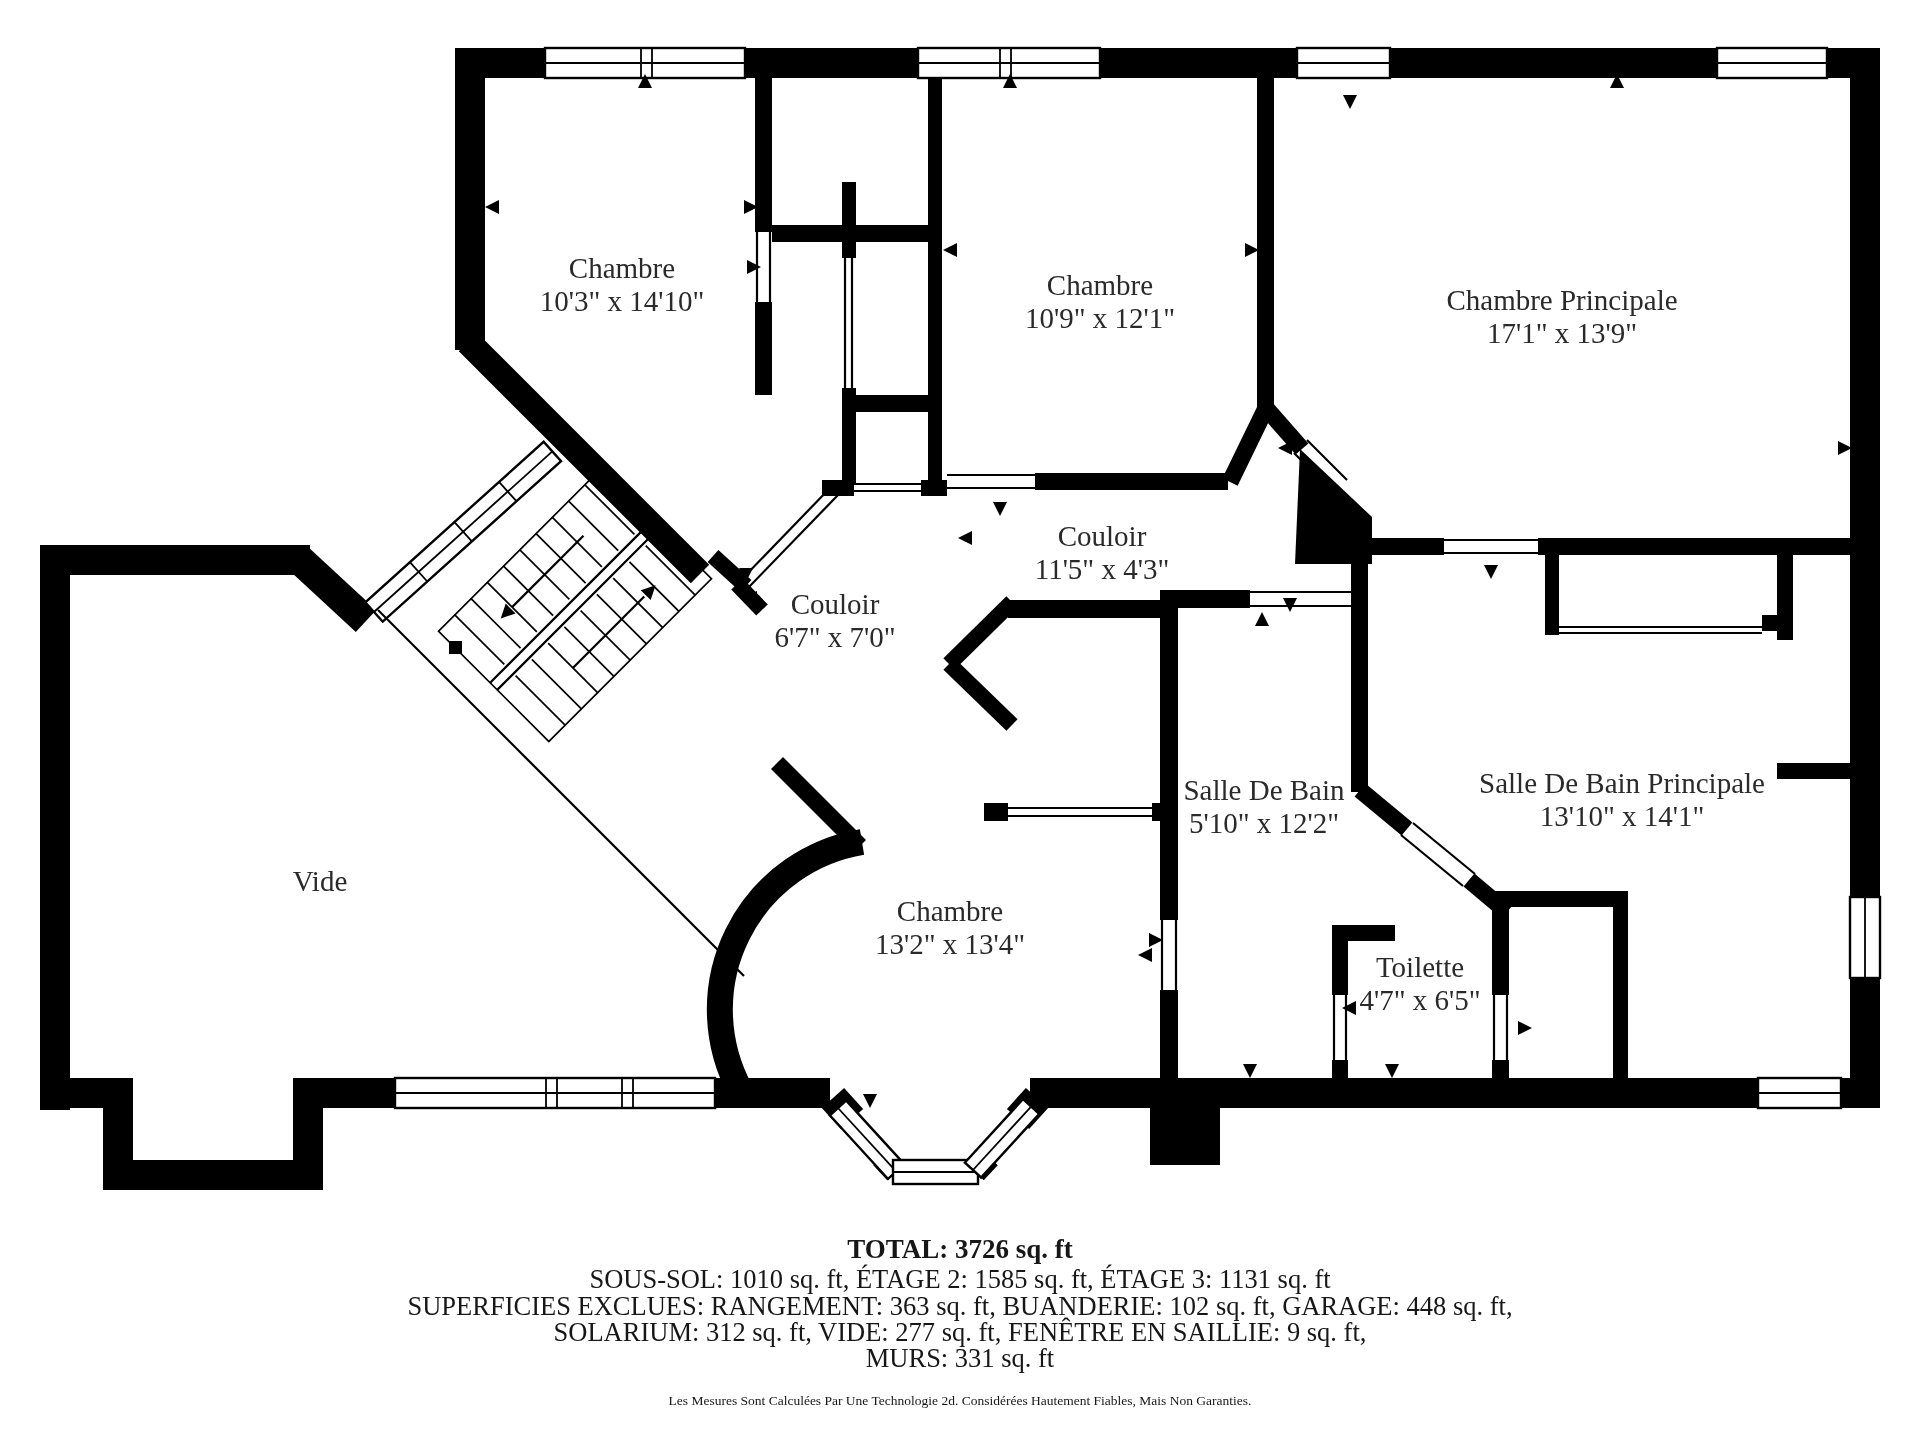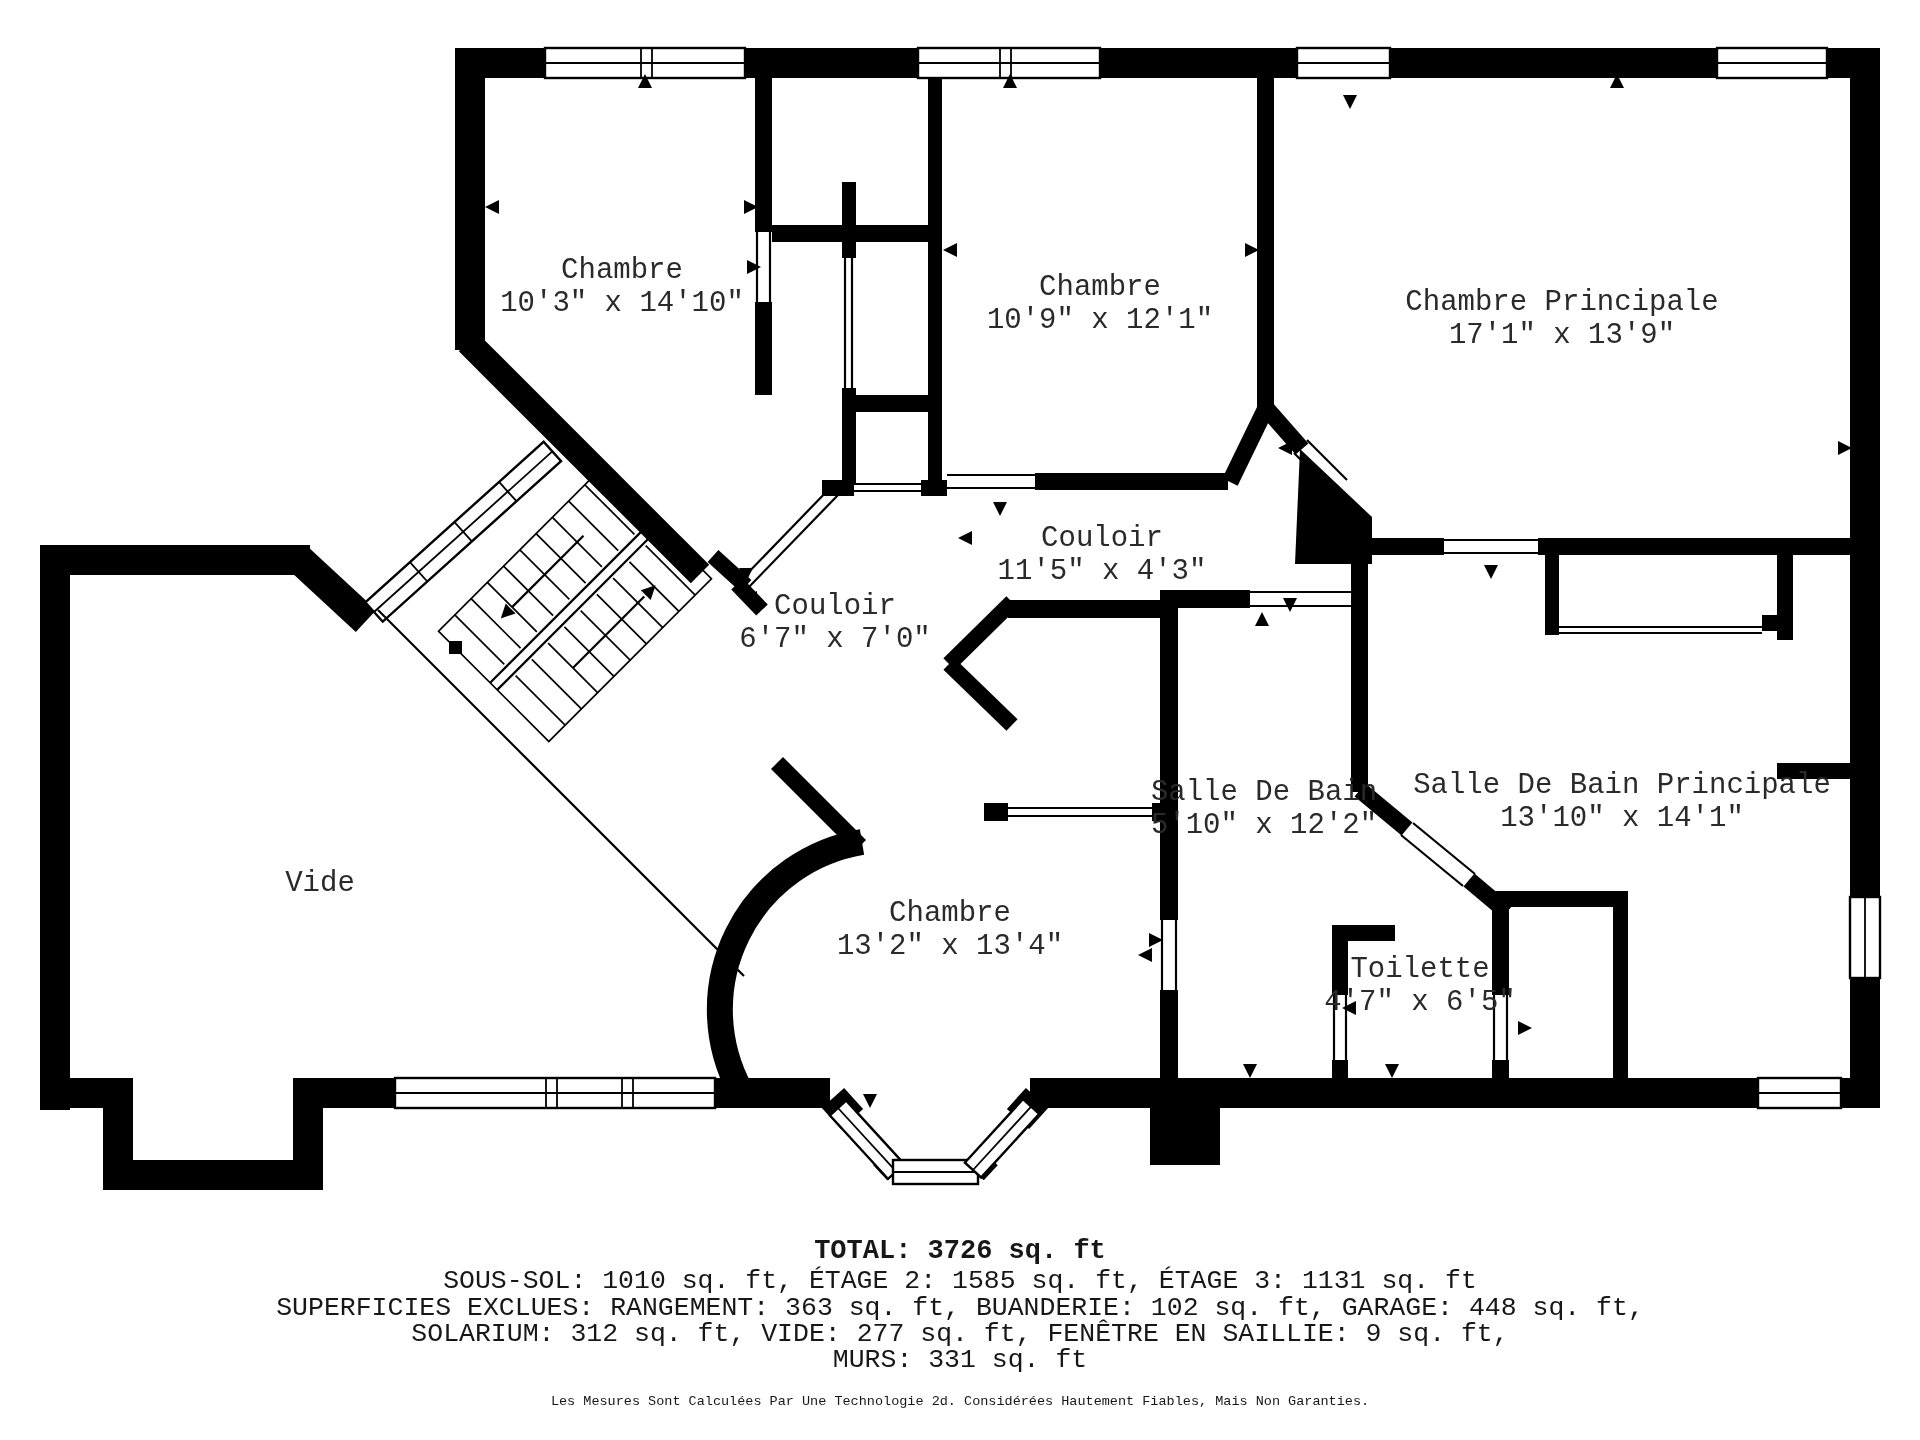--- a/index.html
+++ b/index.html
@@ -1,17 +1,17 @@
 <!DOCTYPE html>
 <html style="--wall: #000000; --bg: #ffffff; --text: #2a2a2a;"><head>
 <meta charset="utf-8">
 <style>
   :root{ --wall:#000000; --bg:#ffffff; --text:#2a2a2a; }
   html,body{margin:0;padding:0;background:var(--bg);}
-  .page{width:1604px;height:1440px;position:relative;background:var(--bg);font-family:Liberation Mono, monospace;}
+  .page{width:1604px;height:1440px;position:relative;background:var(--bg);font-family:Liberation Serif, serif;}
   svg{display:block;}
   .wall{fill:var(--wall);}
   .wln{stroke:var(--wall);fill:none;}
   .thin{stroke:var(--wall);stroke-width:2.2;fill:none;}
   .tread{stroke:var(--wall);stroke-width:1.7;fill:none;}
   .win{fill:#ffffff;stroke:var(--wall);stroke-width:2.4;}
   .winln{stroke:var(--wall);stroke-width:1.8;fill:none;}
   .tri{fill:var(--wall);}
   text{fill:var(--text);}
   .room-name,.room-dims{font-size:29px;text-anchor:middle;}

